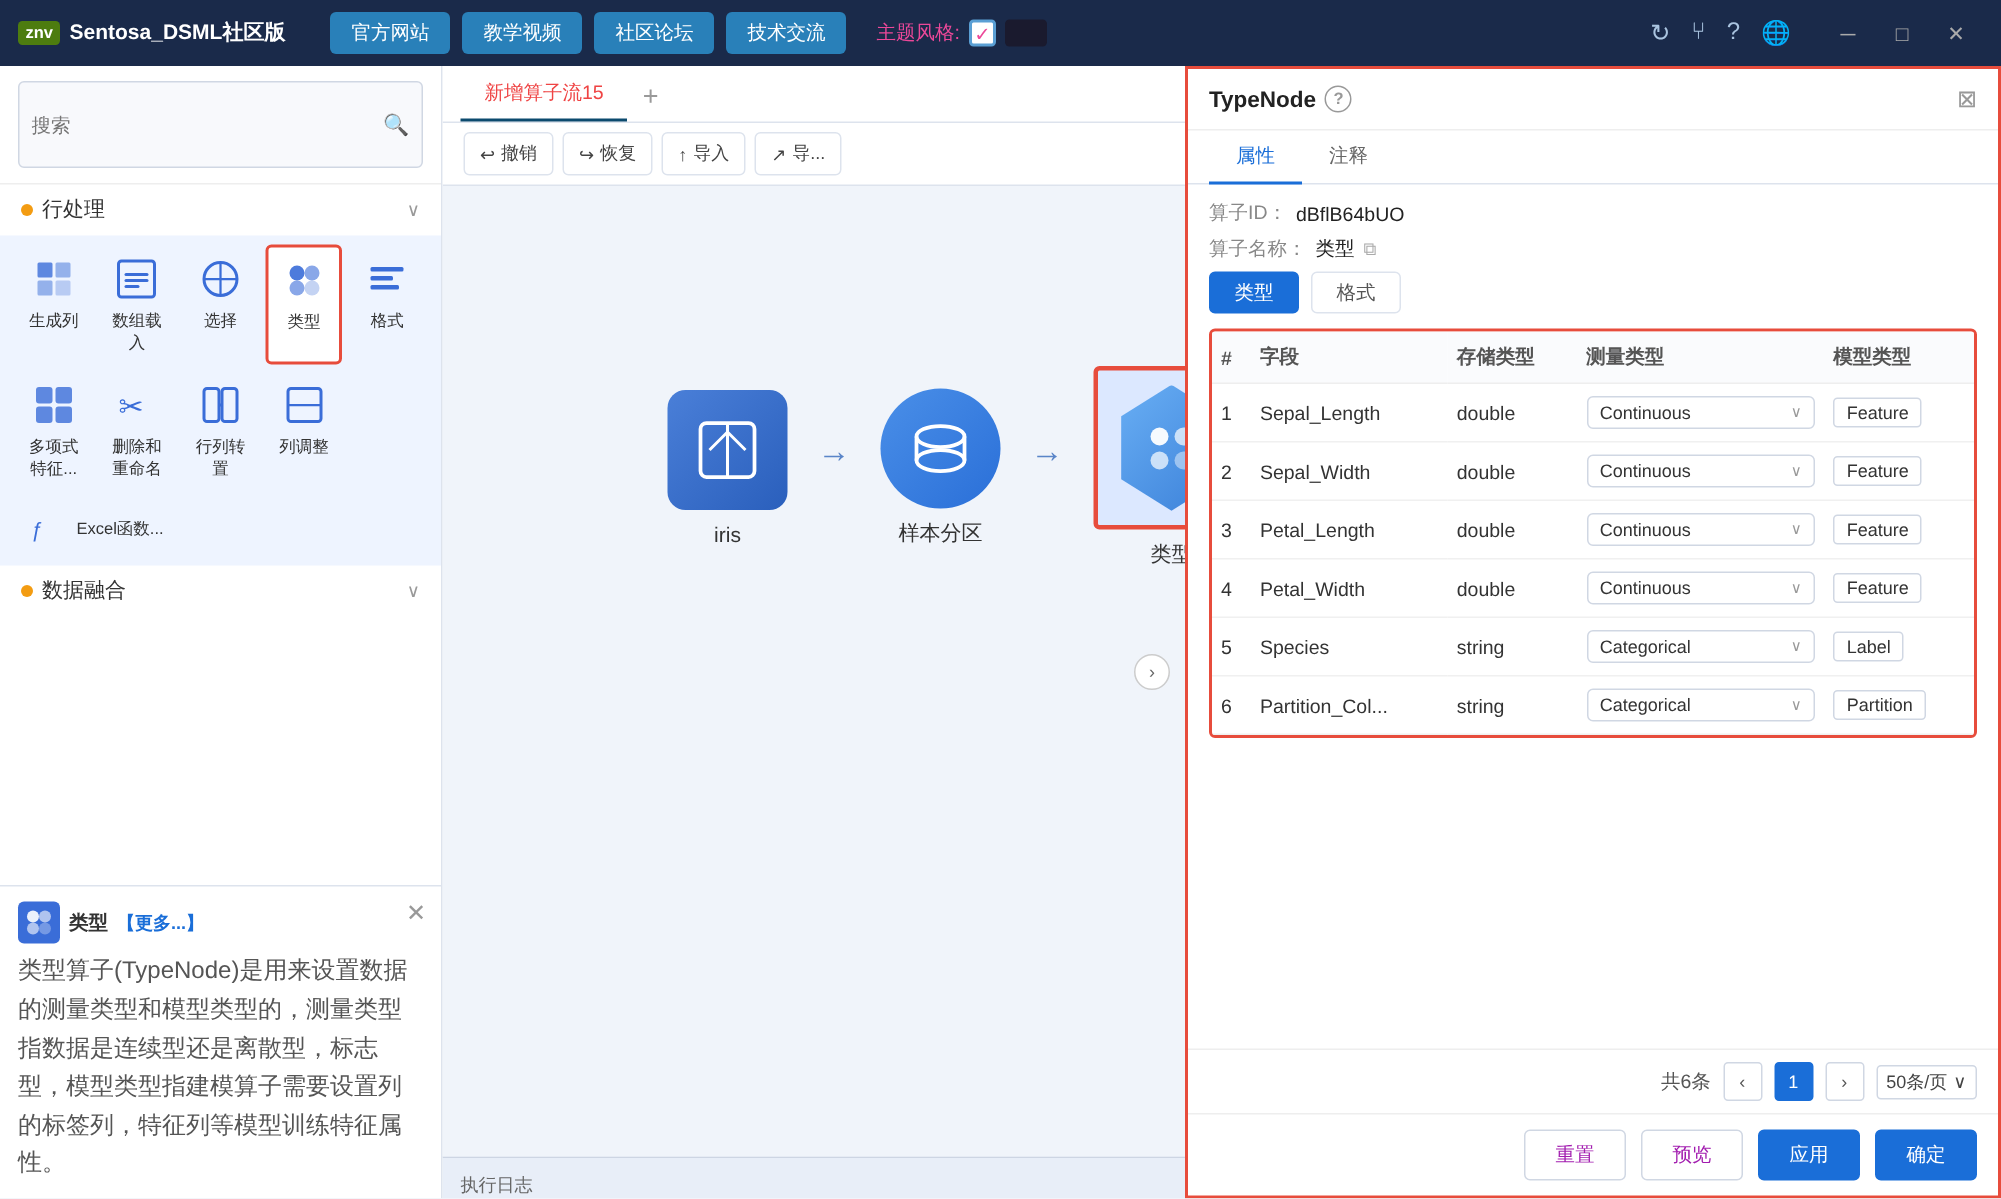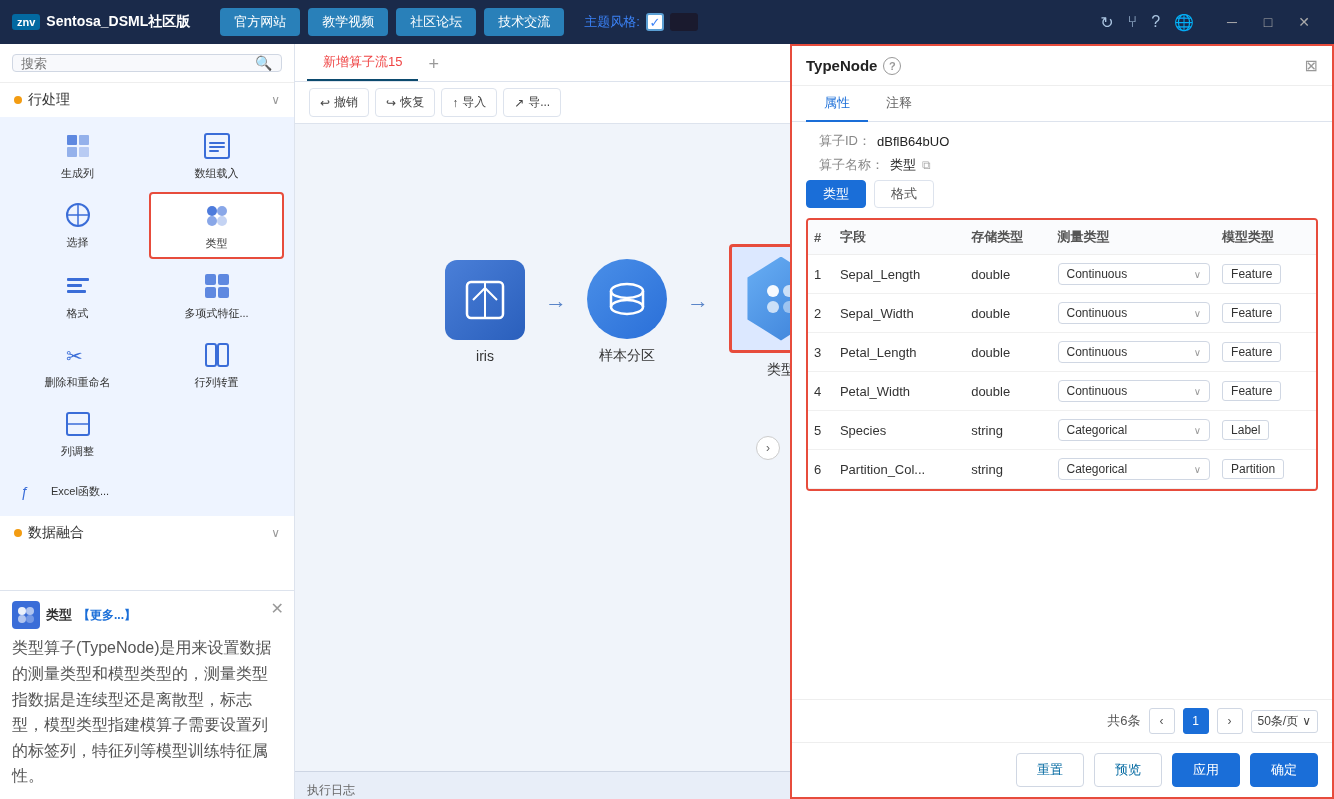--- a/index.html
+++ b/index.html
@@ -12,39 +12,39 @@
       display: flex;
       align-items: center;
       padding: 0 12px;
       gap: 10px;
       flex-shrink: 0;
     }
     .titlebar-logo {
       display: flex; align-items: center; gap: 6px;
     }
     .logo-badge {
-      background: #0369a1;
+      background: #4d7c0f;
       color: white;
       font-size: 11px;
       font-weight: bold;
       padding: 2px 5px;
       border-radius: 3px;
     }
     .titlebar-title { color: white; font-size: 14px; font-weight: bold; }
     .titlebar-nav { display: flex; align-items: center; gap: 8px; margin-left: 20px; }
     .nav-btn {
       background: #2980b9;
       color: white;
       border: none;
       padding: 5px 14px;
       border-radius: 4px;
       font-size: 13px;
       cursor: pointer;
     }
-    .theme-area { display: flex; align-items: center; gap: 6px; color: #3b82f6; font-size: 13px; margin-left: 10px; }
+    .theme-area { display: flex; align-items: center; gap: 6px; color: #ec4899; font-size: 13px; margin-left: 10px; }
     .theme-check {
       width: 18px; height: 18px;
       border: 2px solid #5a9fd4;
       border-radius: 3px;
       display: flex; align-items: center; justify-content: center;
       background: white;
     }
     .theme-dark {
       width: 28px; height: 18px;
       background: #1a1a2e;
@@ -81,21 +81,21 @@
     }
     .search-box {
       padding: 10px 12px;
       border-bottom: 1px solid #eee;
     }
     .search-input-wrap {
       display: flex;
       align-items: center;
       border: 1px solid #d0d7e3;
       border-radius: 4px;
-      padding: 0 8px;
+      padding: 20px 8px;
       background: #f8f9fc;
     }
     .search-input {
       border: none;
       background: transparent;
       outline: none;
       flex: 1;
       font-size: 13px;
       color: #666;
     }
@@ -118,21 +118,21 @@
     .menu-section-header.active .dot { background: #3498db; }
     .menu-section-label { flex: 1; font-size: 14px; color: #333; }
     .menu-section-arrow { color: #999; font-size: 12px; }
 
     .section-content {
       padding: 6px 10px;
       background: #eef4ff;
     }
     .grid-items {
       display: grid;
-      grid-template-columns: repeat(2, 1fr);
+      grid-template-columns: repeat(5, 1fr);
       gap: 4px;
     }
     .grid-item {
       display: flex; flex-direction: column; align-items: center;
       padding: 6px 4px;
       border-radius: 4px;
       cursor: pointer;
       font-size: 11px;
       color: #333;
       gap: 4px;
@@ -337,21 +337,21 @@
       border-bottom: 2px solid #1a6ed8;
     }
 
     .panel-body { flex: 1; overflow-y: auto; padding: 10px 14px; }
 
     .info-row {
       display: flex; align-items: center;
       font-size: 13px; color: #444;
       margin-bottom: 6px;
     }
-    .info-label { color: #888; margin-right: 6px; margin-left: 13px; }
+    .info-label { color: #888; margin-right: 6px; }
     .info-value { color: #222; }
     .copy-icon { color: #aaa; font-size: 12px; margin-left: 6px; cursor: pointer; }
 
     .sub-tabs {
       display: flex;
       gap: 8px;
       margin-bottom: 10px;
     }
     .sub-tab {
       padding: 4px 16px;
@@ -449,21 +449,21 @@
       border-top: 1px solid #eee;
       gap: 10px;
     }
     .footer-btn {
       padding: 7px 20px;
       border-radius: 4px;
       font-size: 13px;
       cursor: pointer;
       border: 1px solid #d0d7e3;
       background: white;
-      color: #0369a1;
+      color: #a21caf;
     }
     .footer-btn.primary {
       background: #1a6ed8;
       color: white;
       border-color: #1a6ed8;
     }
 
     
     .hex-wrapper {
       position: relative;

